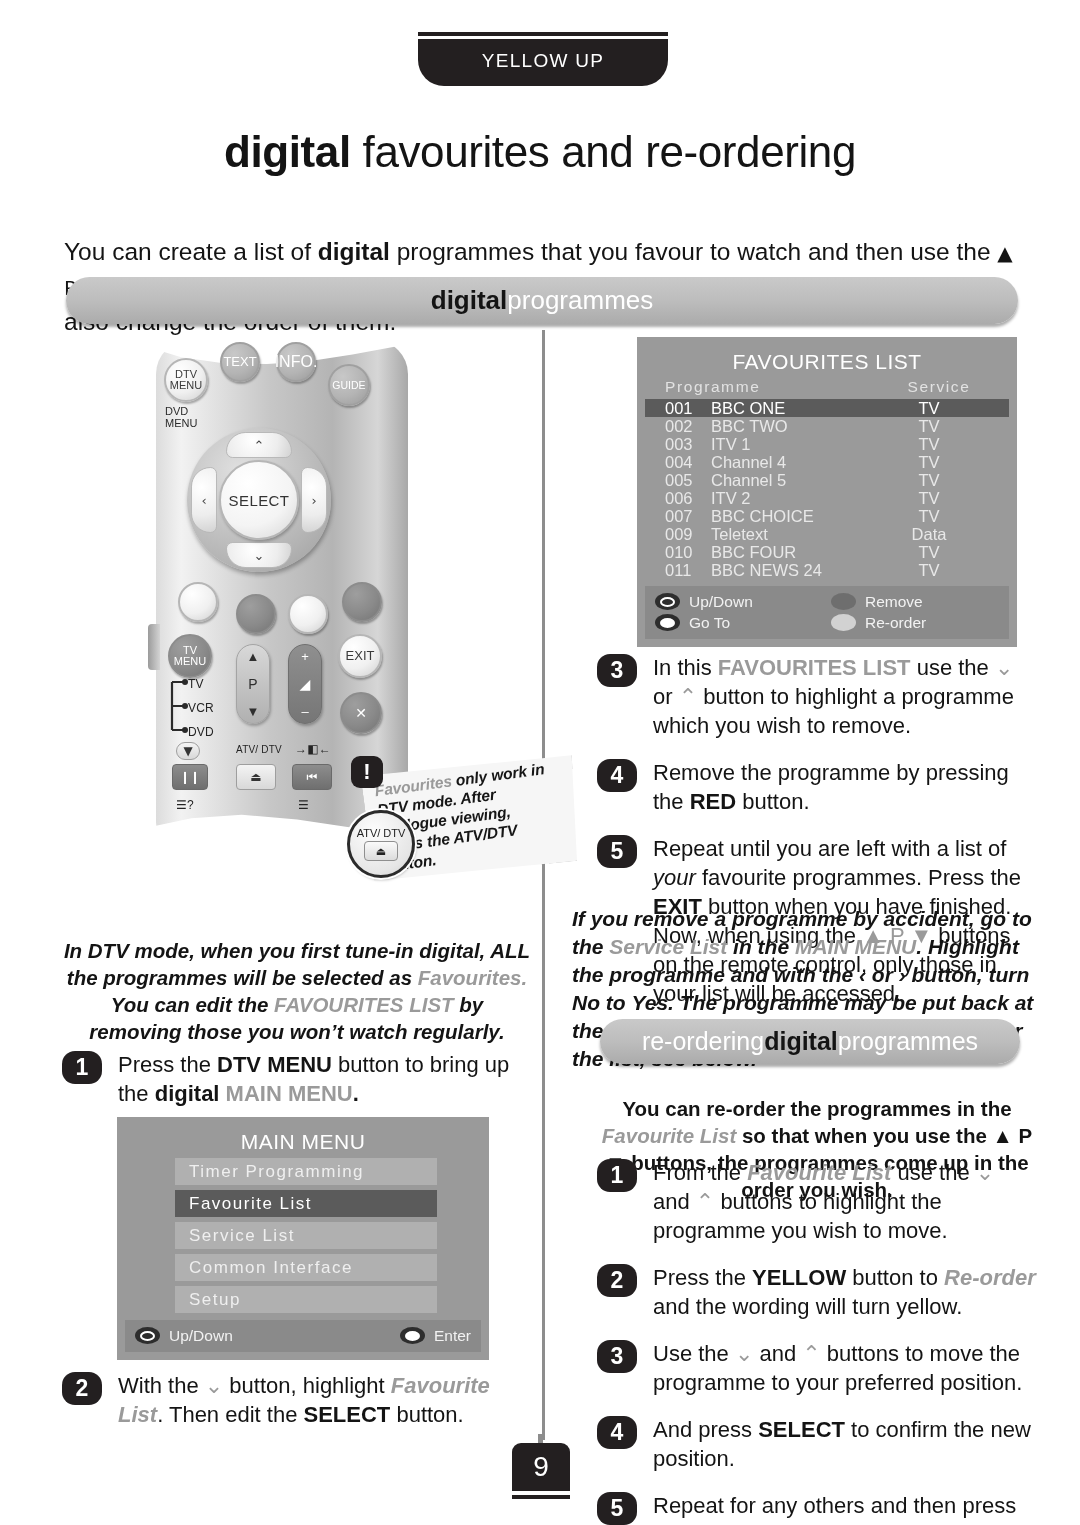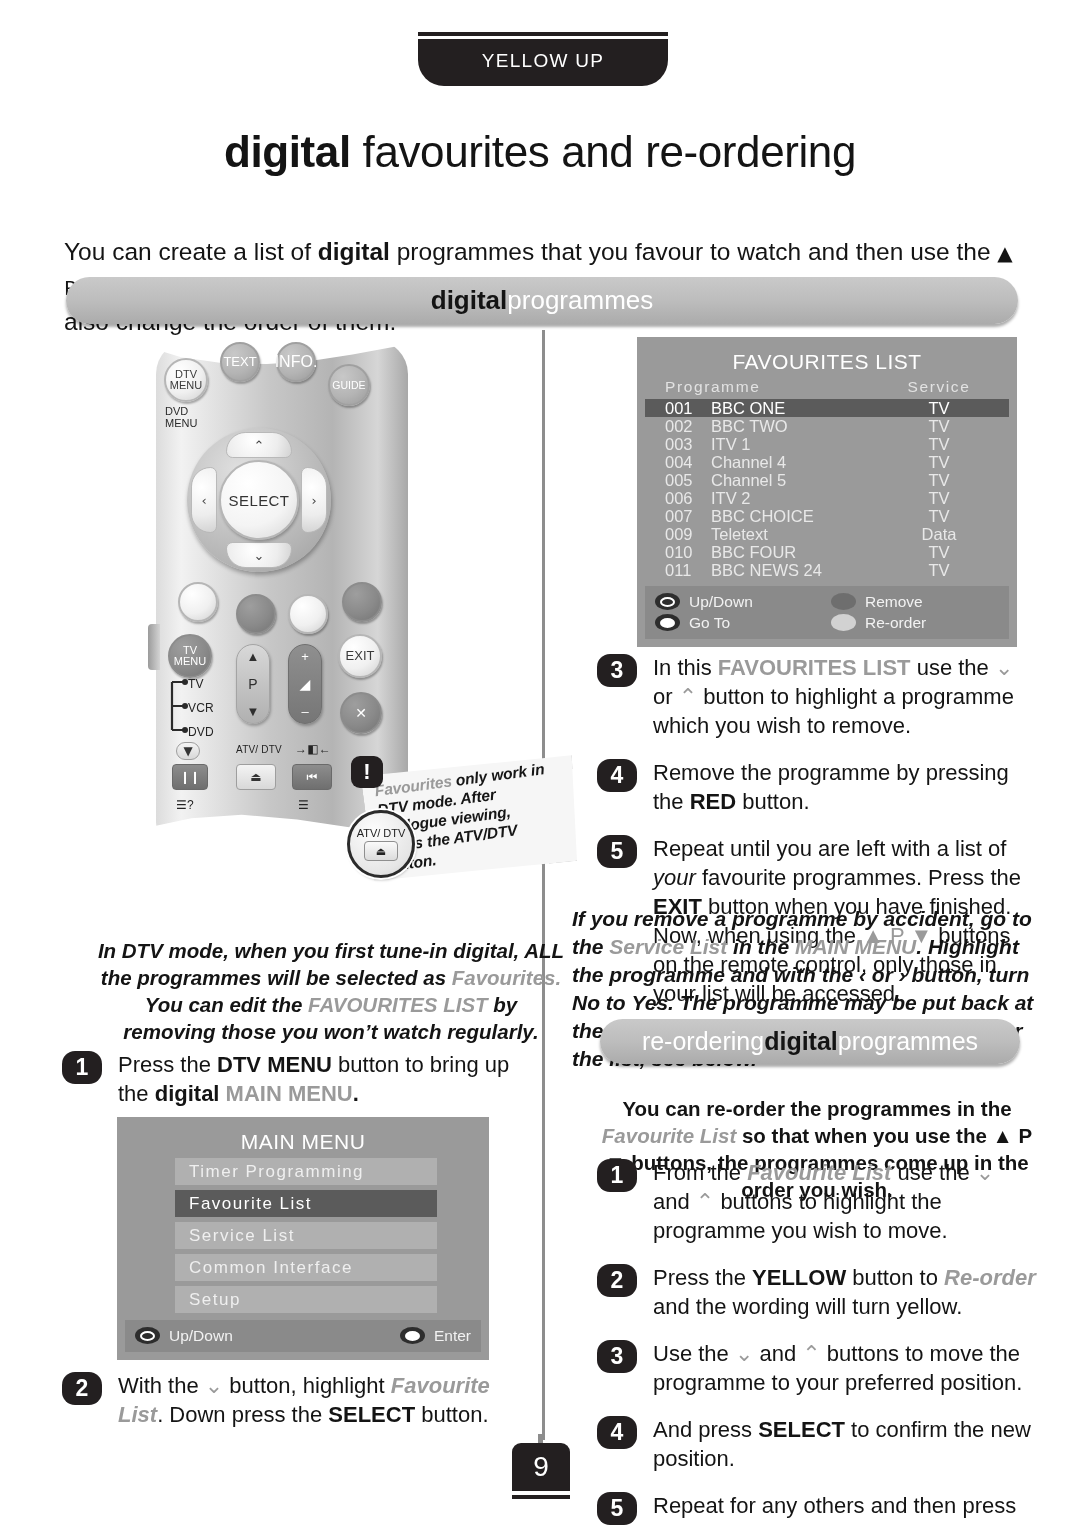--- a/index.html
+++ b/index.html
@@ -81,21 +81,21 @@
   }
   .osd-colhead {
     display:flex; color:#e2e2e2; font-size:15.5px; letter-spacing:1.6px;
     padding:0 14px 3px 20px;
   }
   .osd-colhead .c1 { flex:1; }
   .osd-colhead .c2 { width:112px; text-align:center; }
   .fav-row {
     display:flex; align-items:center; color:#e8e8e8;
     font-size:16.5px; height:18px; line-height:18px;
-    padding-left:20px; padding-right:14px;
+    padding-left:20px; padding-right:24px;
   }
   .fav-row.sel { background:#5b5b5b; color:#ffffff; }
   .fav-row .num { width:46px; }
   .fav-row .name { flex:1; }
   .fav-row .svc { width:112px; text-align:center; }
 
   .osd-footer {
     margin-top:7px; background:#8a8a8a;
     padding:5px 10px 6px 10px;
     display:grid; grid-template-columns:1fr 1fr; gap:0 8px;
@@ -153,21 +153,21 @@
 
   
   #note-service-list {
     position:absolute; left:572px; top:884px; width:462px;
     font-size:21px; line-height:28px; font-style:italic; font-weight:600;
   }
 
   #note-dtv {
     position:absolute; left:62px; top:916px; width:470px;
     text-align:center;
-    font-size:20.5px; line-height:27px; font-style:italic; font-weight:800;margin-left:34px;
+    font-size:20.5px; line-height:27px; font-style:italic; font-weight:800;
   }
 
   #reorder-lead {
     position:absolute; left:597px; top:1074px; width:440px;
     text-align:center;
     font-size:20.5px; line-height:27px; font-weight:800;
   }
 
   
   #page-num {
@@ -595,21 +595,21 @@
     <div class="osd-fitem" style="justify-content:flex-end;">
       <span class="ico-ring filled"></span>
       <span>Enter</span>
     </div>
   </div>
 </div>
 
 <div id="step-2-wrap" class="steps">
     <div class="step">
       <div class="step-badge">2</div>
-      <div class="step-text"><span>With the </span><span class="gr">⌄</span><span> button, highlight </span><span class="gr-bi">Favourite List</span><span>. Down press the </span><span style="font-weight: 800;">SELECT</span><span> button.</span></div>
+      <div class="step-text"><span>With the </span><span class="gr">⌄</span><span> button, highlight </span><span class="gr-bi">Favourite List</span><span>. Then edit the </span><span style="font-weight: 800;">SELECT</span><span> button.</span></div>
     </div>
   </div>
 
 <div id="page-num">
   <div class="pn-stem"></div>
   <div class="pn-body">9</div>
   <div class="pn-rule"></div>
 </div>
 
 </body></html>

